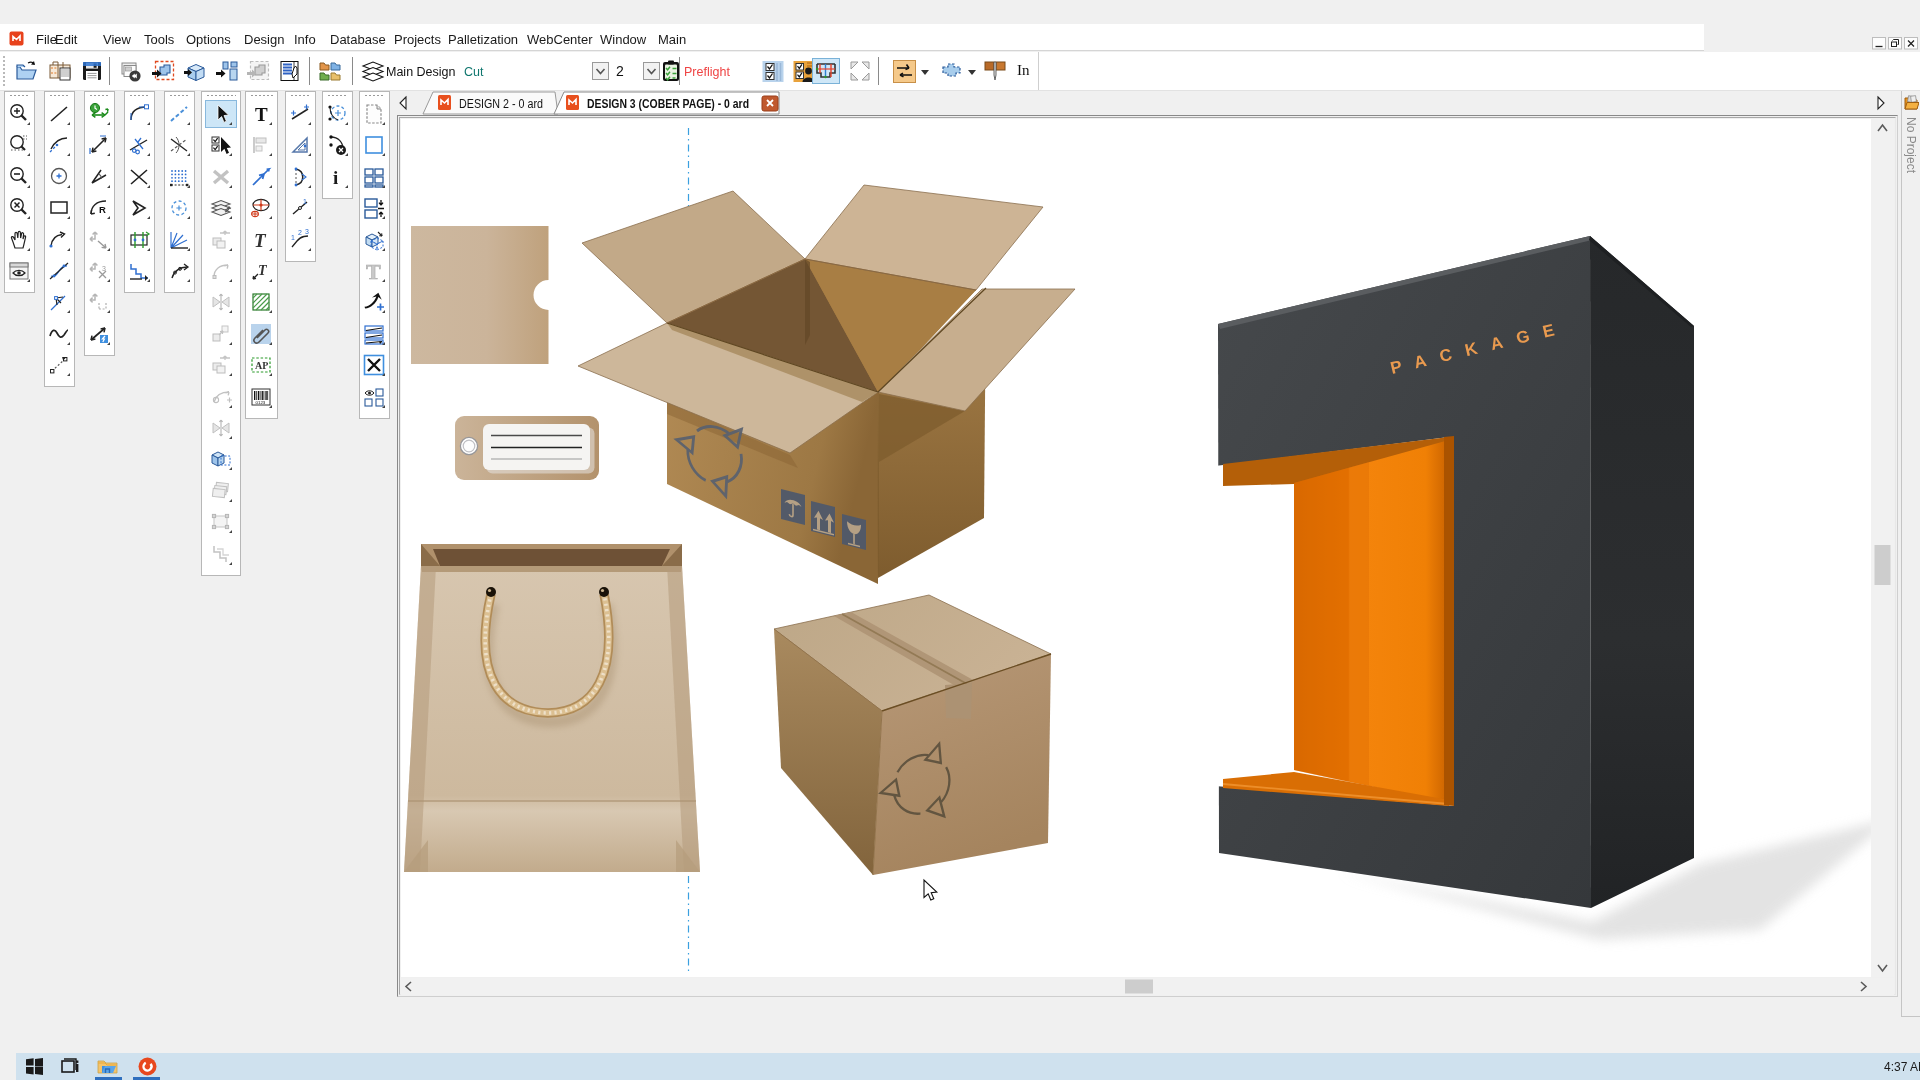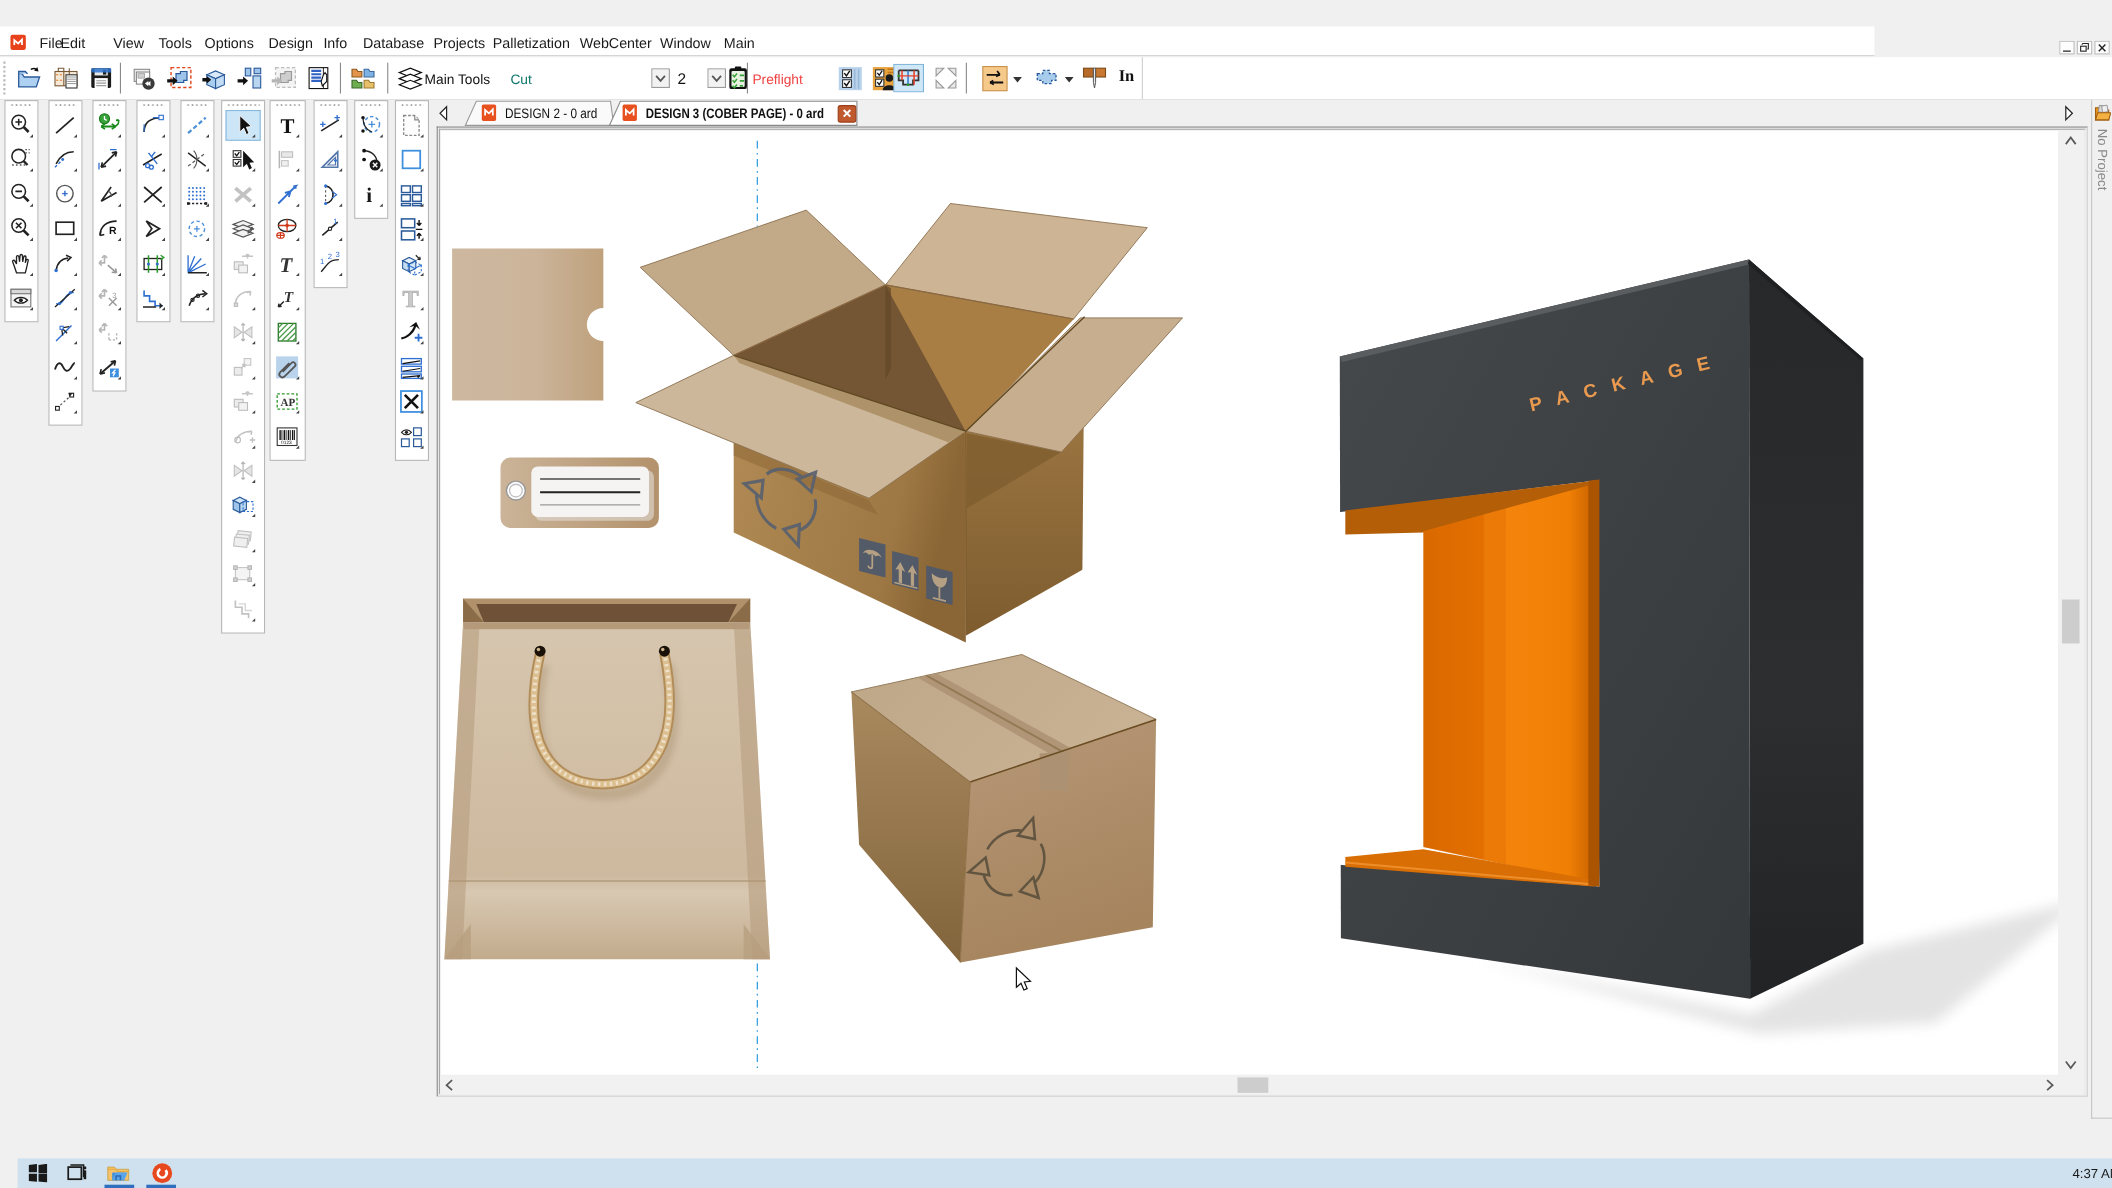--- a/index.html
+++ b/index.html
@@ -120,21 +120,21 @@
         <path d="M13 14 L17 14 L18.5 16 L22 16 L22 21 L13 21 Z" fill="#e8c06a" stroke="#9a7a30"></path>
       </svg>
       <div class="seg" style="left:352px"></div>
       <svg class="abs" style="left:361px;top:7px" width="24" height="26" viewBox="0 0 24 26">
         <g fill="#fff" stroke="#111" stroke-width="1.1">
           <path d="M2 8 L12 4 L22 8 L12 12 Z" transform="translate(0,-1)"></path>
           <path d="M2 12 L12 8 L22 12 L12 16 Z" transform="translate(0,0.5)"></path>
           <path d="M2 16 L12 12 L22 16 L12 20 Z" transform="translate(0,2)"></path>
         </g>
       </svg>
-      <span class="abs" style="left:386px;top:13px;font-size:12.5px;color:#111">Main Tools</span>
+      <span class="abs" style="left:386px;top:13px;font-size:12.5px;color:#111">Main Design</span>
       <span class="abs" style="left:464px;top:13px;font-size:12.5px;color:#0f766e">Cut</span>
       <svg class="abs" style="left:592px;top:10px" width="18" height="19" viewBox="0 0 18 19">
         <rect x="0.5" y="0.5" width="16" height="17" fill="#f2f2f2" stroke="#9a9a9a"></rect>
         <path d="M4.5 7 L8.5 11.5 L12.5 7" fill="none" stroke="#555" stroke-width="1.6"></path>
       </svg>
       <span class="abs" style="left:616px;top:11px;font-size:14px;color:#111">2</span>
       <svg class="abs" style="left:643px;top:10px" width="18" height="19" viewBox="0 0 18 19">
         <rect x="0.5" y="0.5" width="16" height="17" fill="#f2f2f2" stroke="#9a9a9a"></rect>
         <path d="M4.5 7 L8.5 11.5 L12.5 7" fill="none" stroke="#555" stroke-width="1.6"></path>
       </svg>
@@ -197,21 +197,21 @@
         <path d="M3 8 L8 8 L8 5 L14 5 L14 8 L20 8 L20 14 L16 14 L16 17 L8 17 L8 14 L3 14 Z" fill="#a8cdec" stroke="#2a5a9a" stroke-width="1.2" stroke-dasharray="2.4 1.6"></path>
       </svg>
       <svg class="abs" style="left:967px;top:14px" width="10" height="12" viewBox="0 0 10 12">
         <path d="M1 4 L9 4 L5 9 Z" fill="#333"></path>
       </svg>
       <svg class="abs" style="left:983px;top:7px" width="24" height="26" viewBox="0 0 24 26">
         <rect x="2" y="3" width="9" height="8" fill="#b86a28" stroke="#7a4a18"></rect>
         <rect x="13" y="3" width="9" height="8" fill="#c87830" stroke="#7a4a18"></rect>
         <path d="M11 3 h2 v13 l-1 5 -1-5 Z" fill="#e8e8e8" stroke="#555" stroke-width="0.9"></path>
       </svg>
-      <span class="abs" style="left:1017px;top:10px;font-size:15px;font-family:'Liberation Serif',serif;font-weight:bold;color:#111">In</span>
+      <span class="abs" style="left:1017px;top:10px;font-size:15px;font-family:'Liberation Serif',serif;font-weight:normal;color:#111">In</span>
       <div class="abs" style="left:1038px;top:0;width:1px;height:39px;background:#cfcfcf"></div>
       <div class="abs" style="left:0;top:38px;width:1920px;height:1px;background:#e2e2e2"></div>
     </div>
     <div class="abs" id="client">
       <div class="tcol" style="left:4px;top:0;width:31px;height:202px">
         <div class="thandle"></div>
       </div>
       <svg class="abs" style="left:7px;top:11.0px" width="24" height="24" viewBox="0 0 24 24">
         <circle cx="10" cy="9" r="6.2" stroke="#222" fill="none" stroke-width="1.4"></circle>
         <line x1="14.5" y1="13.5" x2="19" y2="18" stroke="#222" stroke-width="2.4"></line>

